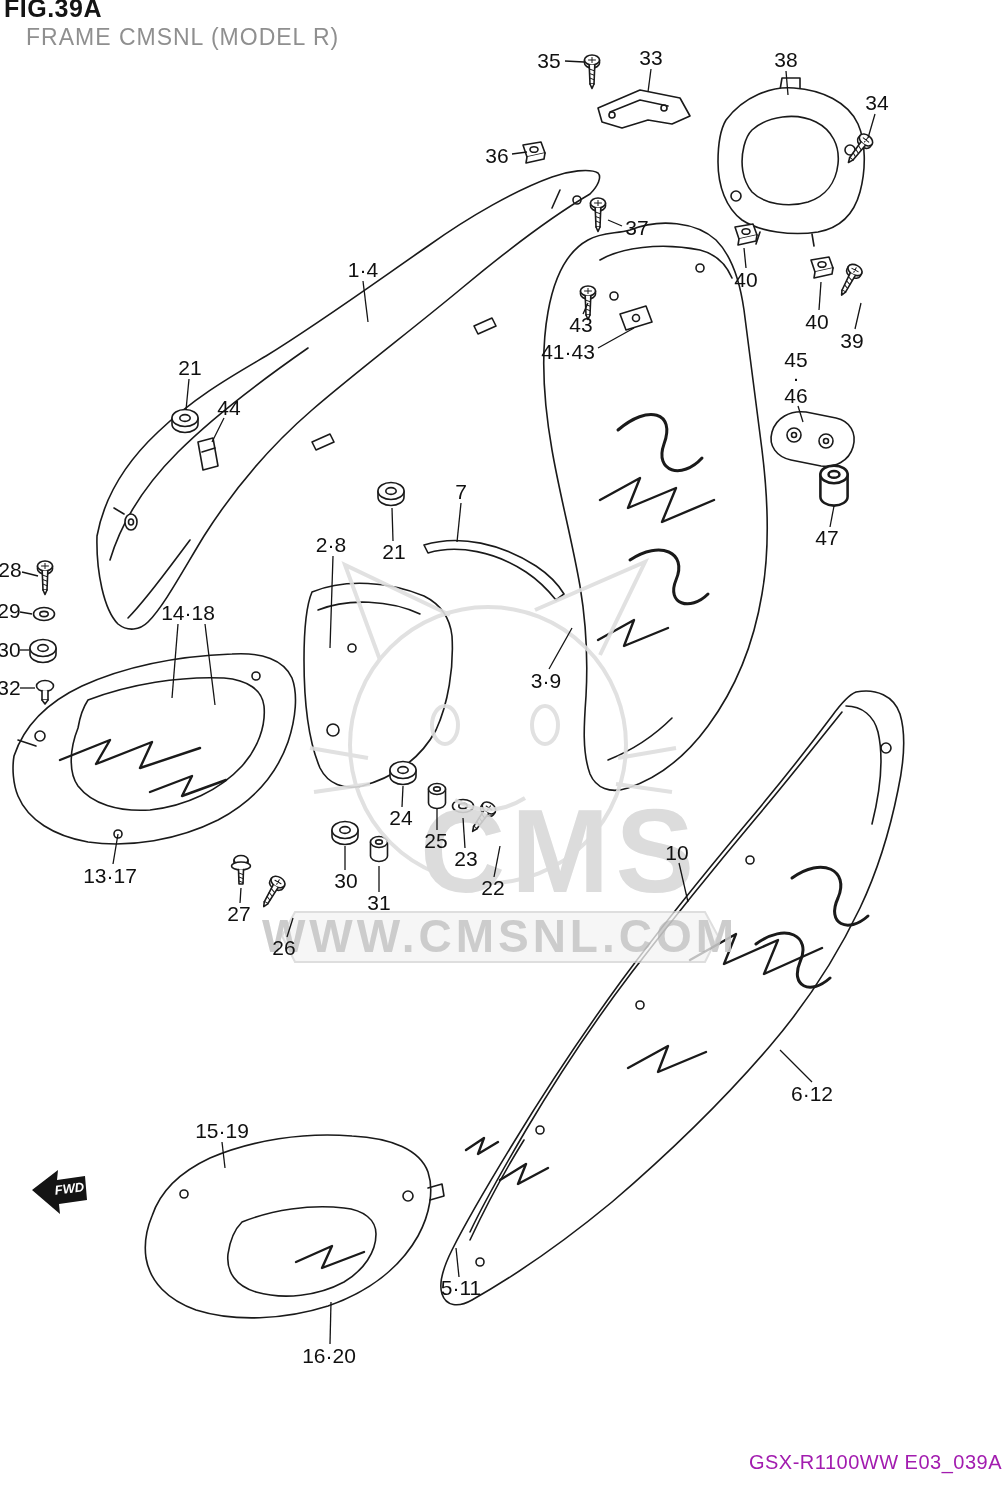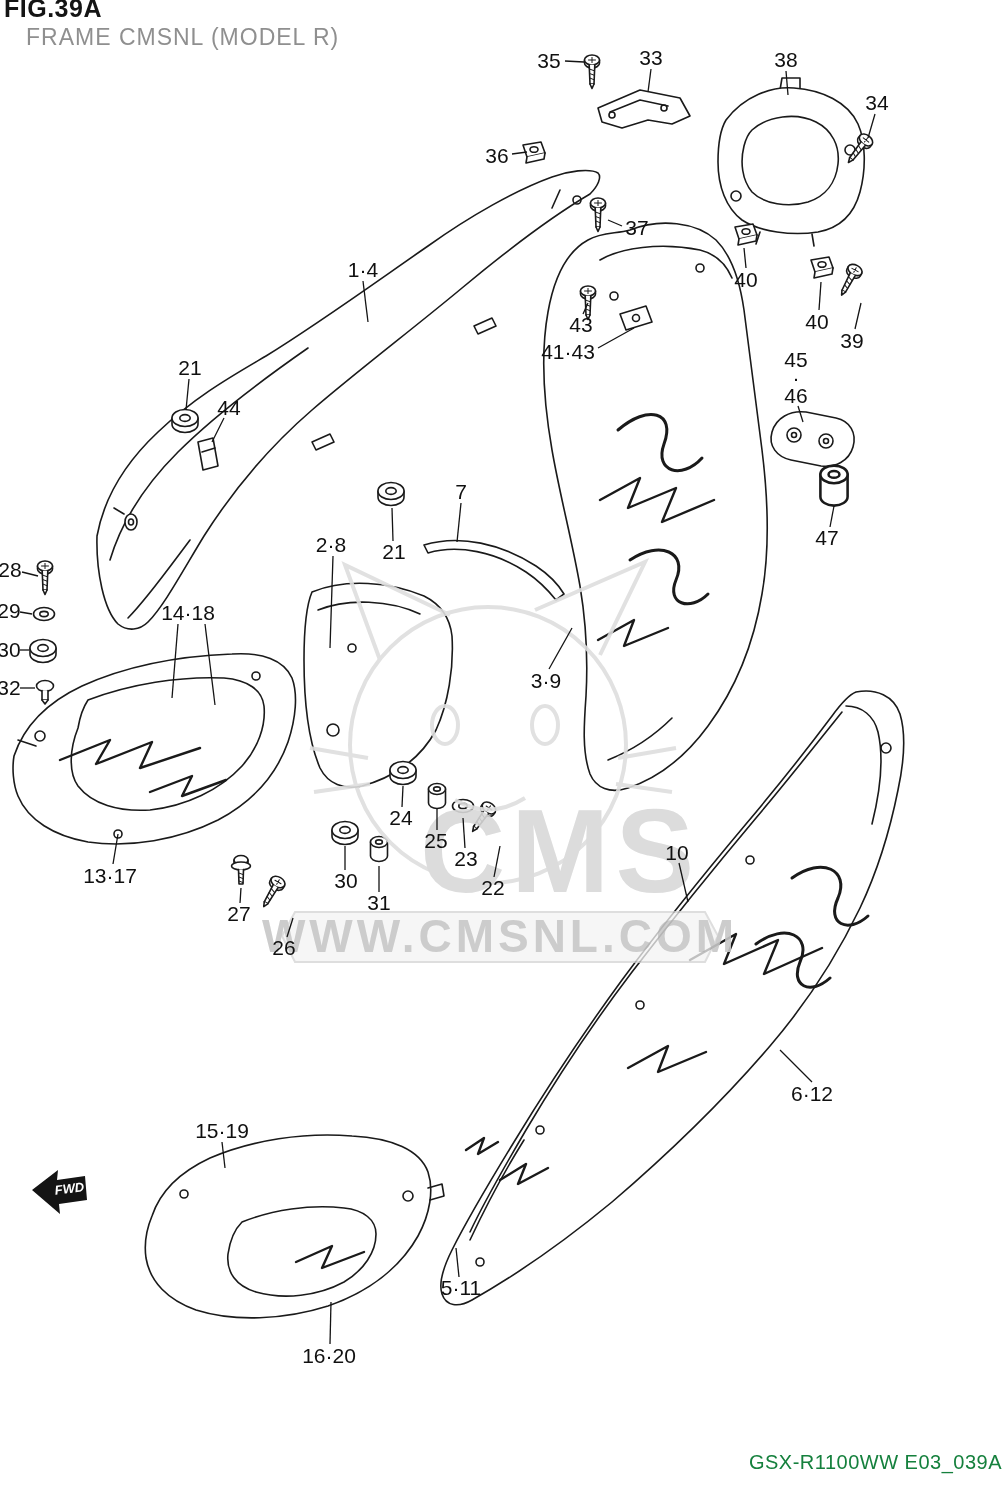--- a/index.html
+++ b/index.html
@@ -1,21 +1,21 @@
 <!DOCTYPE html>
 <html><head>
 <meta charset="utf-8">
 <style>
   html,body{margin:0;padding:0;background:#fff;}
   .stage{position:relative;width:1006px;height:1500px;overflow:hidden;background:#fff;
          font-family:"Liberation Sans",sans-serif;}
   .stage > svg{position:absolute;left:0;top:0;}
   .hdr-fig{position:absolute;left:4px;top:-6px;font-size:25px;font-weight:bold;color:#141414;letter-spacing:.5px;}
   .hdr-sub{position:absolute;left:26px;top:24px;font-size:23px;color:#8f8f8f;letter-spacing:1px;}
-  .ftr-code{position:absolute;right:4px;bottom:26px;font-size:20px;color:#15803d;letter-spacing:.5px;}
+  .ftr-code{position:absolute;right:4px;bottom:26px;font-size:20px;color:#a21caf;letter-spacing:.5px;}
   .ftr-promo{position:absolute;left:0;right:0;bottom:8px;text-align:center;font-size:35px;color:#e60000;}
   .art{stroke:#1a1a1a;stroke-width:1.6;fill:none;stroke-linejoin:round;stroke-linecap:round;}
   .art .wfill{fill:#ffffff;}
   .art .gfx{stroke-width:2.4;}
   .art .gfx2{stroke-width:3;}
   .part-label{font:400 21px "Liberation Sans",sans-serif;fill:#101010;text-anchor:middle;}
   .leader{stroke:#141414;stroke-width:1.3;fill:none;}
   .wm{opacity:.9;}
   .wm-stroke{stroke:#dedede;stroke-width:4;fill:none;}
   .wm-cms{font:bold 118px "Liberation Sans",sans-serif;fill:#d8d8d8;letter-spacing:6px;text-anchor:middle;}

